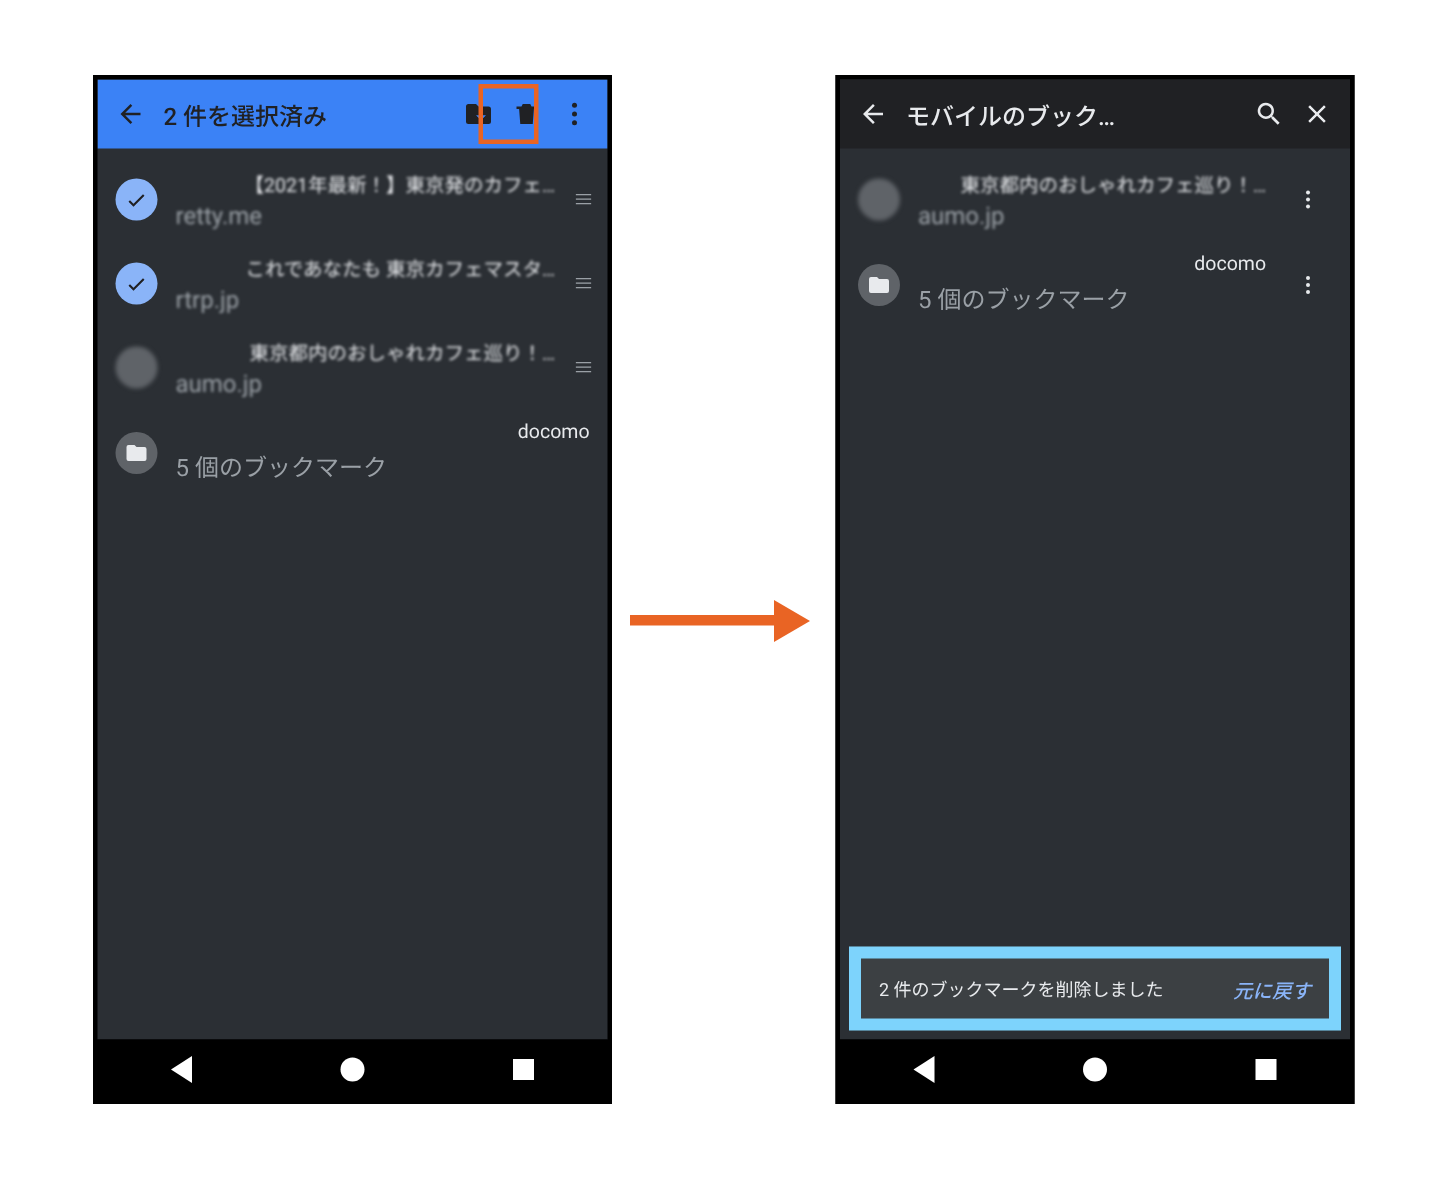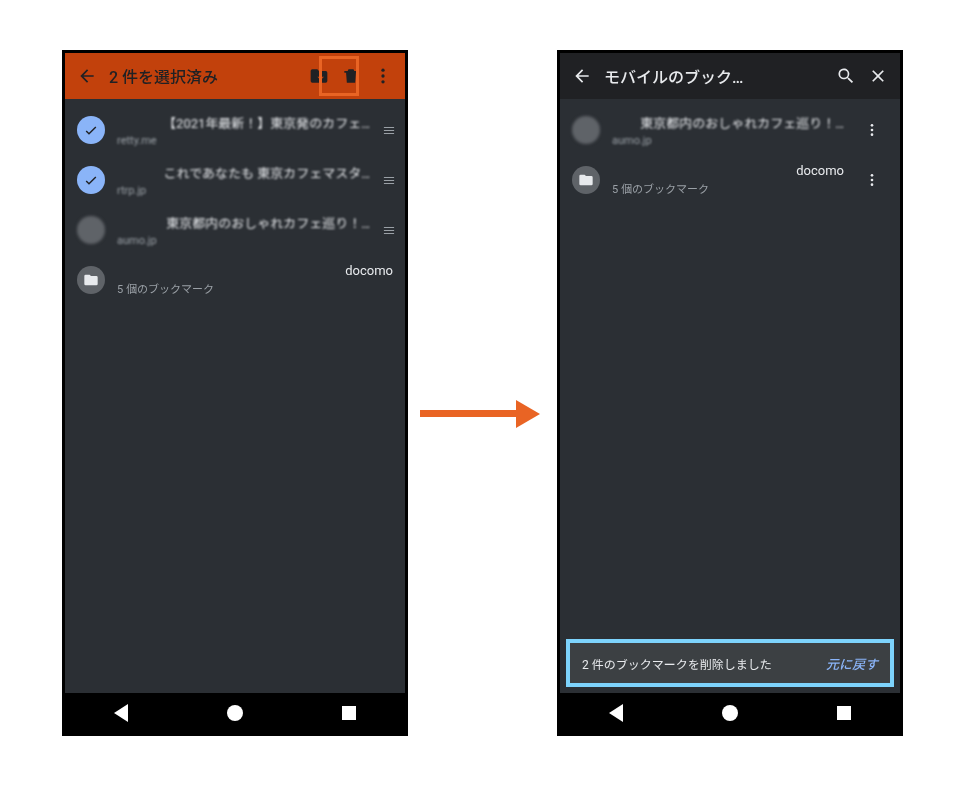--- a/index.html
+++ b/index.html
@@ -7,46 +7,46 @@
   .phone{position:absolute;width:340px;height:680px;border:3px solid #000;background:#000;}
   .phone.left{left:62px;top:50px;}
   .phone.right{left:557px;top:50px;}
   .screen{position:absolute;left:0;top:0;right:0;bottom:40px;background:#2b2f34;overflow:hidden;}
   .navbar{position:absolute;left:0;right:0;bottom:0;height:40px;background:#000;display:flex;align-items:center;justify-content:space-around;}
   .navbar .tri{width:0;height:0;border-top:9px solid transparent;border-bottom:9px solid transparent;border-right:14px solid #fff;}
   .navbar .circ{width:16px;height:16px;border-radius:50%;background:#fff;}
   .navbar .sq{width:14px;height:14px;background:#fff;}
 
   
-  .topbar-sel{height:46px;background:#c2410c;display:flex;align-items:center;padding:0 6px;color:#202124;}
+  .topbar-sel{height:46px;background:#3b82f6;display:flex;align-items:center;padding:0 6px;color:#202124;}
   .topbar-sel .title{flex:1;font-size:16px;font-weight:500;margin-left:6px;}
   .icbtn{width:32px;height:32px;display:flex;align-items:center;justify-content:center;}
 
   .hl{border:3px solid #e96424;}
   .hl-trash{position:absolute;top:3px;left:254px;width:34px;height:34px;}
 
   
   .list{padding:6px 0;}
   .row{display:flex;align-items:center;padding:8px 12px;gap:12px;}
   .chk, .favi, .fold{width:28px;height:28px;border-radius:50%;flex:0 0 28px;display:flex;align-items:center;justify-content:center;}
   .chk{background:#8ab4f8;}
   .favi{background:#5f6368;filter:blur(1.5px);}
   .fold{background:#5f6368;}
   .txts{flex:1;min-width:0;}
   .t1{color:#e8eaed;font-size:13px;white-space:nowrap;overflow:hidden;text-overflow:ellipsis;text-align:right;}
-  .t2{color:#9aa0a6;font-size:11px;margin-top:2px;white-space:nowrap;overflow:hidden;text-overflow:ellipsis;}
+  .t2{color:#9aa0a6;font-size:16px;margin-top:2px;white-space:nowrap;overflow:hidden;text-overflow:ellipsis;}
   .blur .t1, .blur .t2{filter:blur(1.2px);}
   .drag{color:#9aa0a6;font-size:14px;letter-spacing:-3px;}
 
   
   .topbar-norm{height:46px;background:#202124;display:flex;align-items:center;padding:0 6px;color:#e8eaed;}
   .topbar-norm .title{flex:1;font-size:16px;font-weight:500;margin-left:6px;white-space:nowrap;overflow:hidden;text-overflow:ellipsis;}
 
   
-  .snack{position:absolute;left:6px;right:6px;bottom:6px;height:40px;background:#3c4043;display:flex;align-items:center;padding:0 12px;border:4px solid #7dd3fc;}
+  .snack{position:absolute;left:6px;right:6px;bottom:6px;height:40px;background:#3c4043;display:flex;align-items:center;padding:0 12px;border:8px solid #7dd3fc;}
   .snack .msg{flex:1;color:#e8eaed;font-size:12px;}
   .snack .act{color:#8ab4f8;font-size:13px;font-weight:500;font-style:italic;}
 
   
   .arrow{position:absolute;left:420px;top:400px;width:120px;height:28px;}
   .arrow .shaft{position:absolute;left:0;top:10px;width:96px;height:7px;background:#e96424;}
   .arrow .head{position:absolute;right:0;top:0;width:0;height:0;border-top:14px solid transparent;border-bottom:14px solid transparent;border-left:24px solid #e96424;}
 
   svg{display:block;}
 </style>

